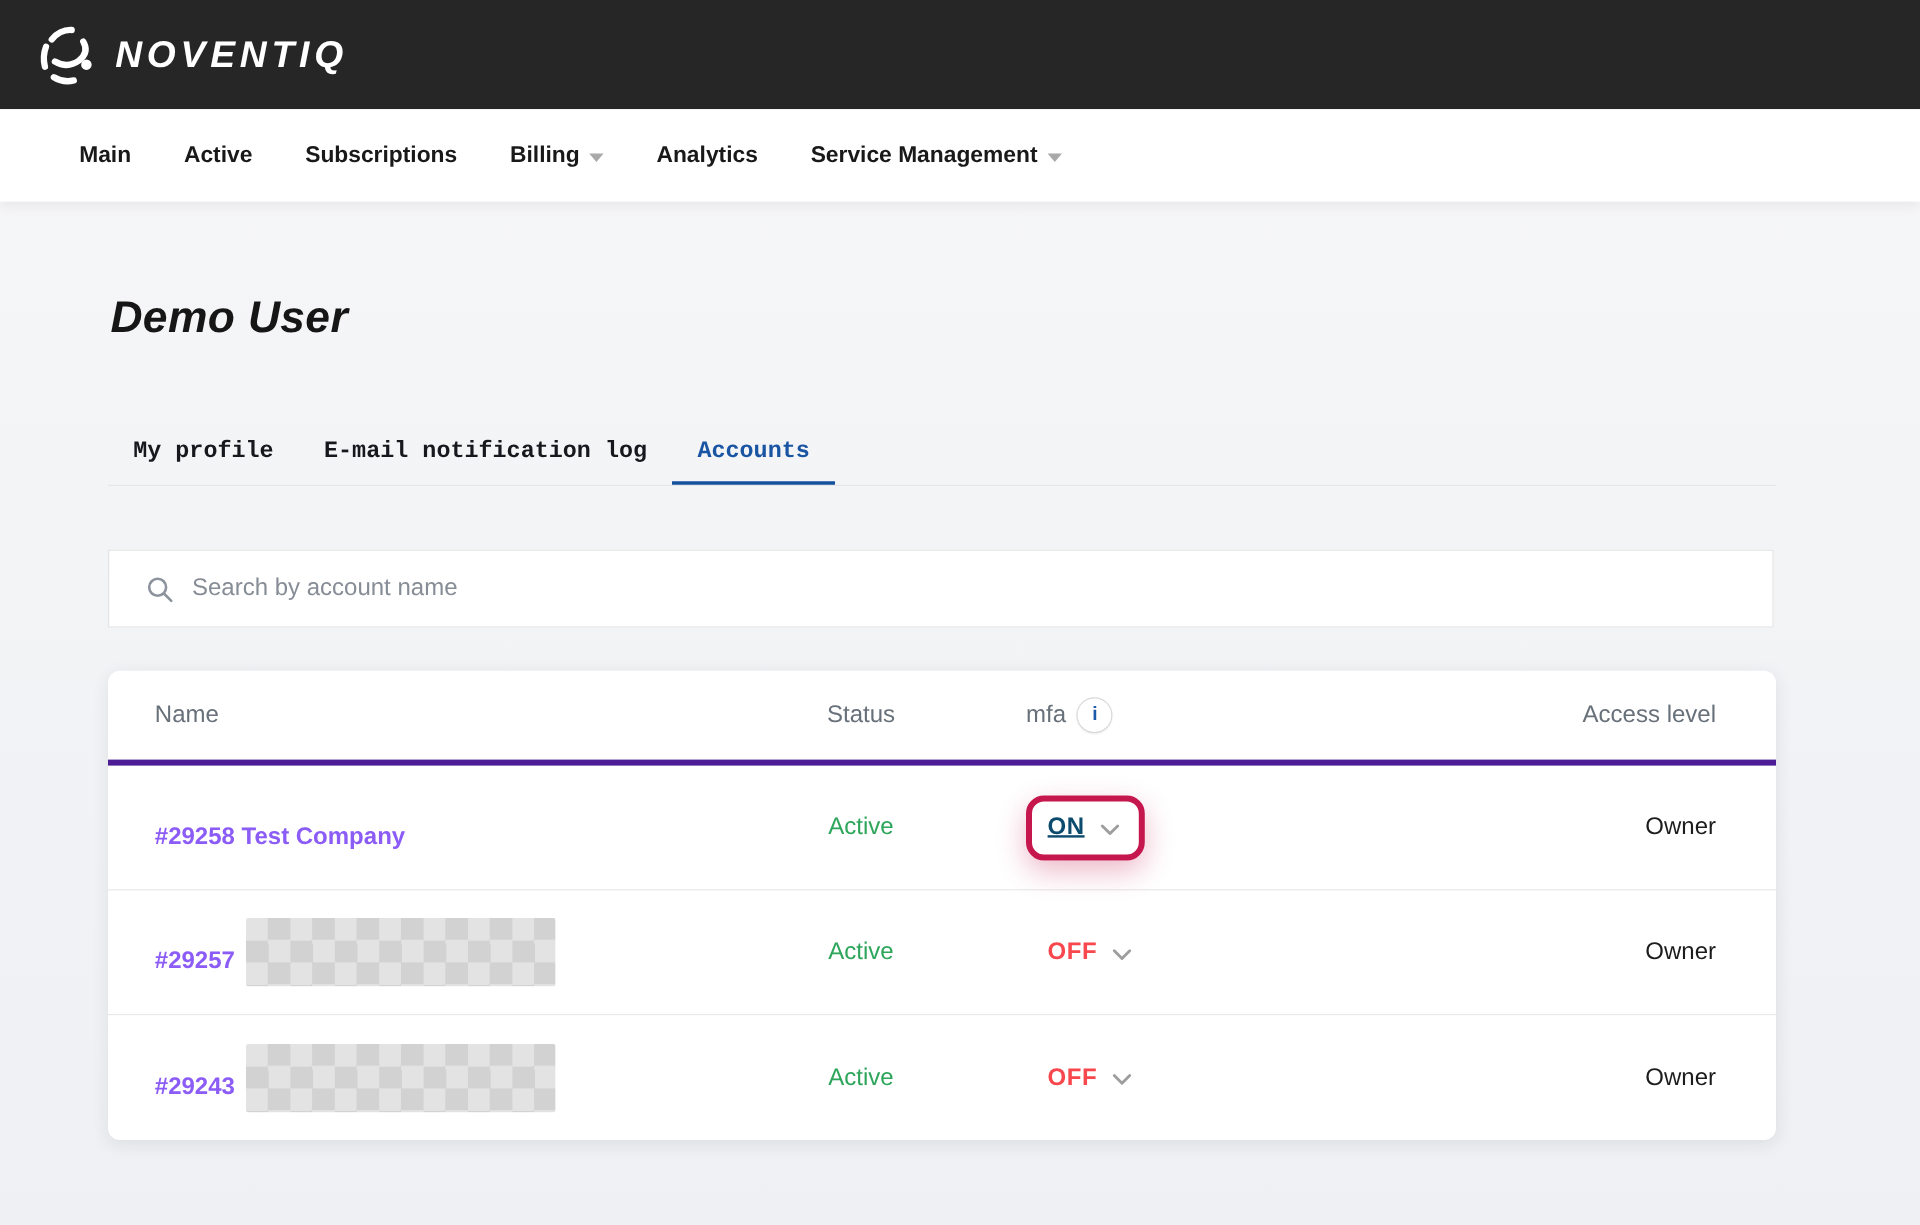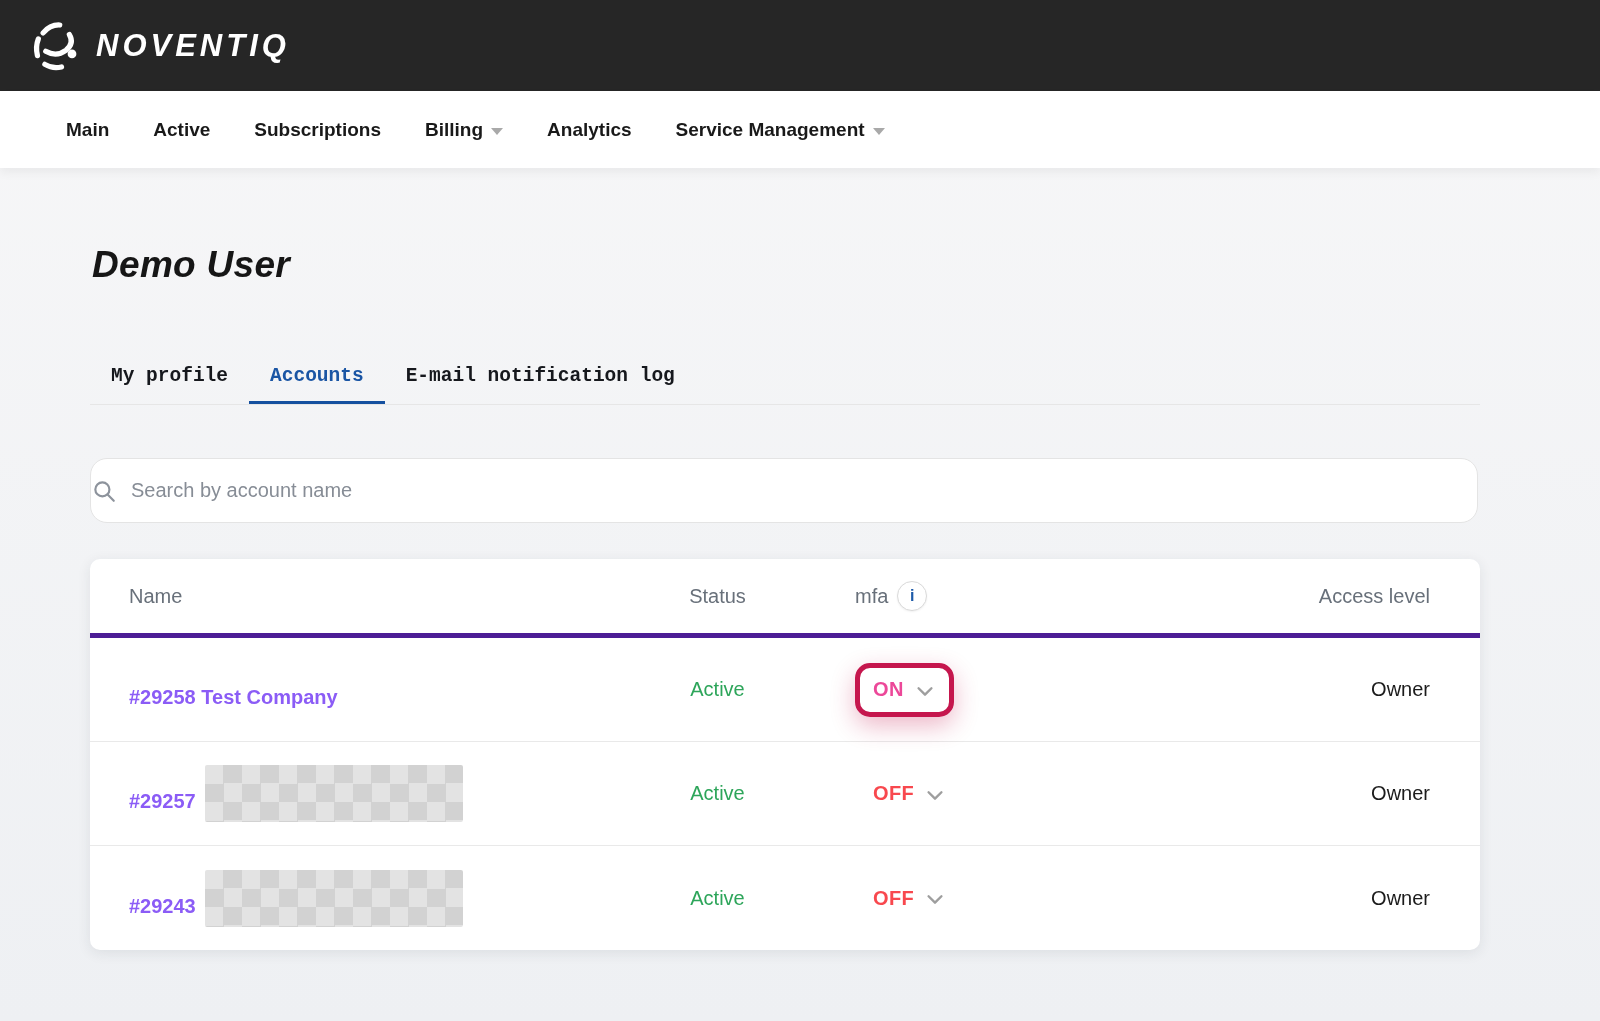--- a/index.html
+++ b/index.html
@@ -50,22 +50,22 @@
     font-family:Liberation Mono, monospace;
   }
   .tab {
     padding:15px 21px 17px; font-size:19.5px; font-weight:700;
     color:#16181d; cursor:pointer; white-space:nowrap;
   }
   .tab.active { color:#1a55a4; box-shadow:inset 0 -3px 0 #15509f; }
 
   .search-box {
     margin-top:53px; width:1388px; height:65px; background:#fff;
-    border:1px solid #e4e4e4; border-radius:17px;
-    display:flex; align-items:center; 
+    border:1px solid #e4e4e4; border-radius:0;
+    display:flex; align-items:center; padding-left:29px;
   }
   .search-icon { width:26px; height:26px; flex:none; }
   .search-input {
     border:none; outline:none; background:transparent; flex:1;
     margin-left:14px; font-size:20px; color:#33373d;
     font-family:"Liberation Sans", sans-serif;
   }
   .search-input::placeholder { color:#878d96; opacity:1; }
 
   
@@ -111,21 +111,21 @@
   .mfa-badge {
     display:inline-flex; align-items:center; gap:10px;
     padding:10px 13px; border:5px solid transparent; border-radius:15px;
     cursor:pointer;
   }
   .mfa-badge.highlight {
     border-color:#c5164d;
     box-shadow:0 9px 24px rgba(197,22,77,.30);
   }
   .mfa-value { font-size:20px; font-weight:700; letter-spacing:.4px; }
-  .mfa-value.on  { color:#ec4899; }
+  .mfa-value.on  { color:#0c4a6e;text-decoration:underline; }
   .mfa-value.off { color:#f8484e; }
   .chev { width:22px; height:22px; margin-top:2px; }
 </style>
 </head>
 <body>
 
 <header class="top-bar">
   <div class="logo">
     <svg class="logo-mark" viewBox="0 0 64 64">
       <g stroke="#ffffff" stroke-width="6" stroke-linecap="round" fill="none">
@@ -172,23 +172,23 @@
   </div>
 </nav>
 
 <main class="content">
 
   <h1 class="page-title">Demo User</h1>
 
   <div class="tabs" id="tabs">
     <div class="tab">My profile</div>
 
+    <div class="tab">E-mail notification log</div>
+
     <div class="tab active">Accounts</div>
-
-    <div class="tab">E-mail notification log</div>
   </div>
 
   <div class="search-box">
     <svg class="search-icon" viewBox="0 0 24 24">
       <circle cx="10.5" cy="10.5" r="6.5" fill="none" stroke="#8d939c" stroke-width="2"></circle>
       <line x1="15.3" y1="15.3" x2="21" y2="21" stroke="#8d939c" stroke-width="2" stroke-linecap="round"></line>
     </svg>
     <input class="search-input" type="text" placeholder="Search by account name" style="">
   </div>
 

